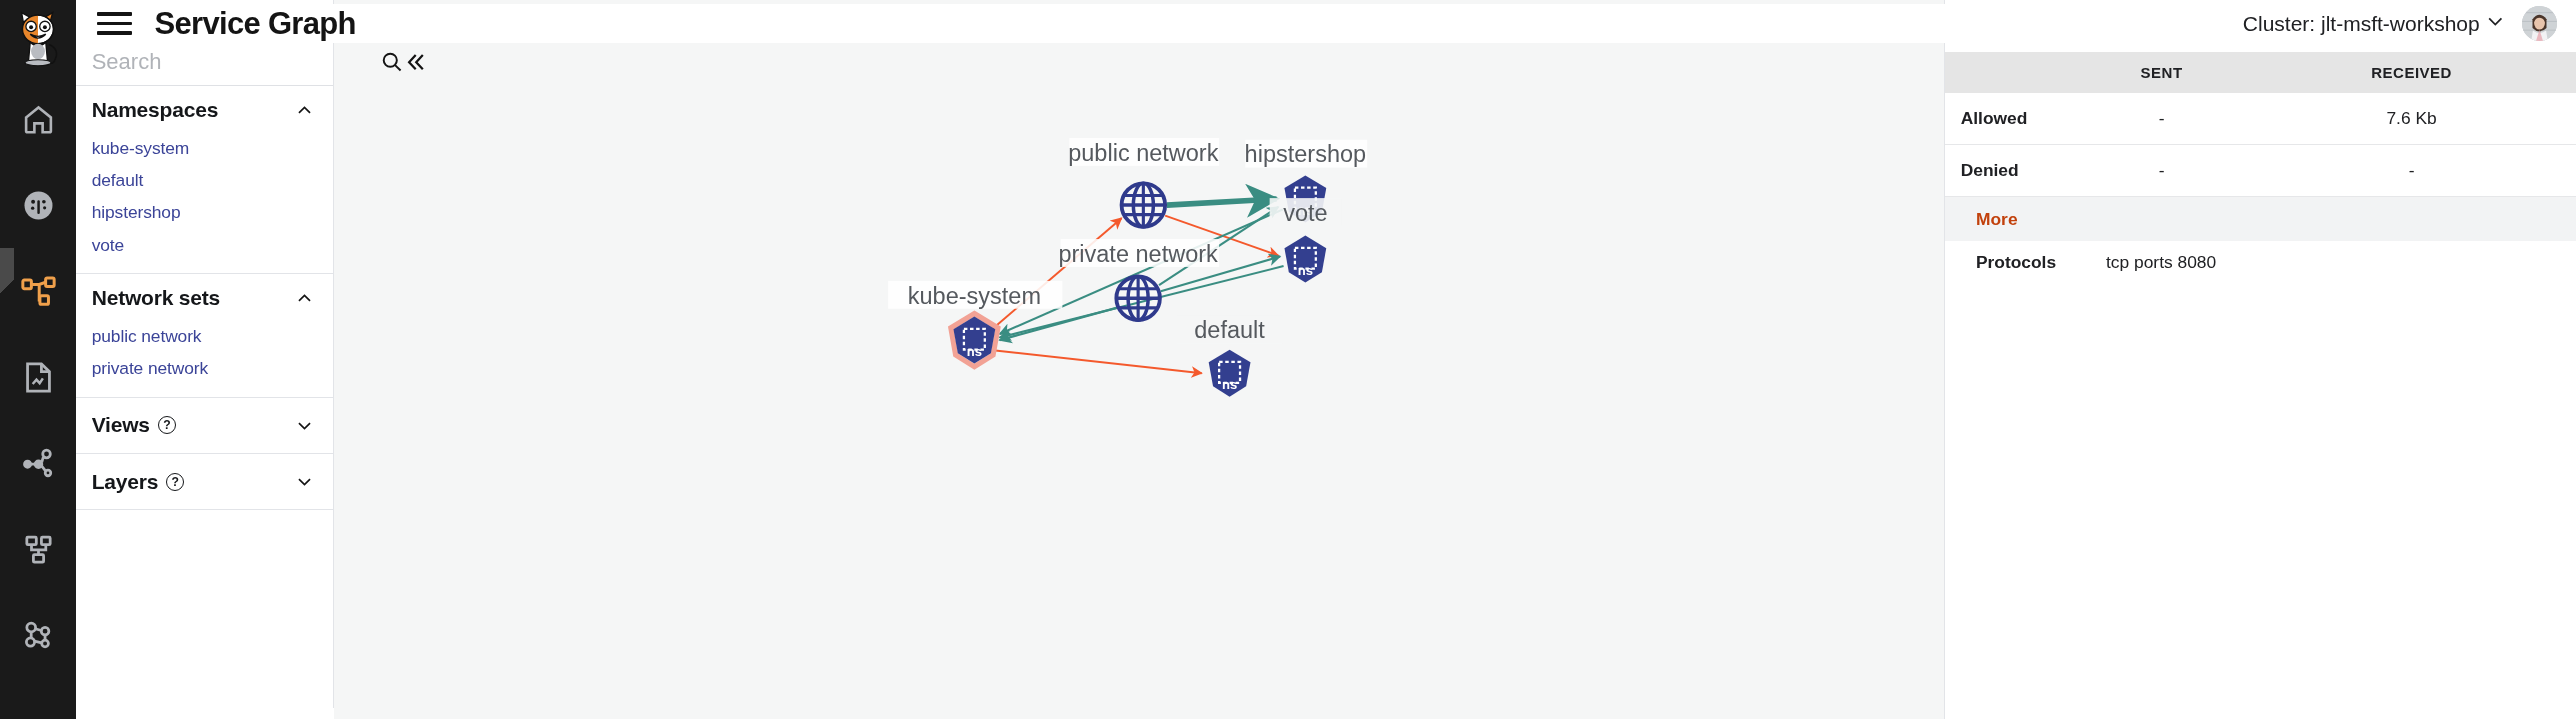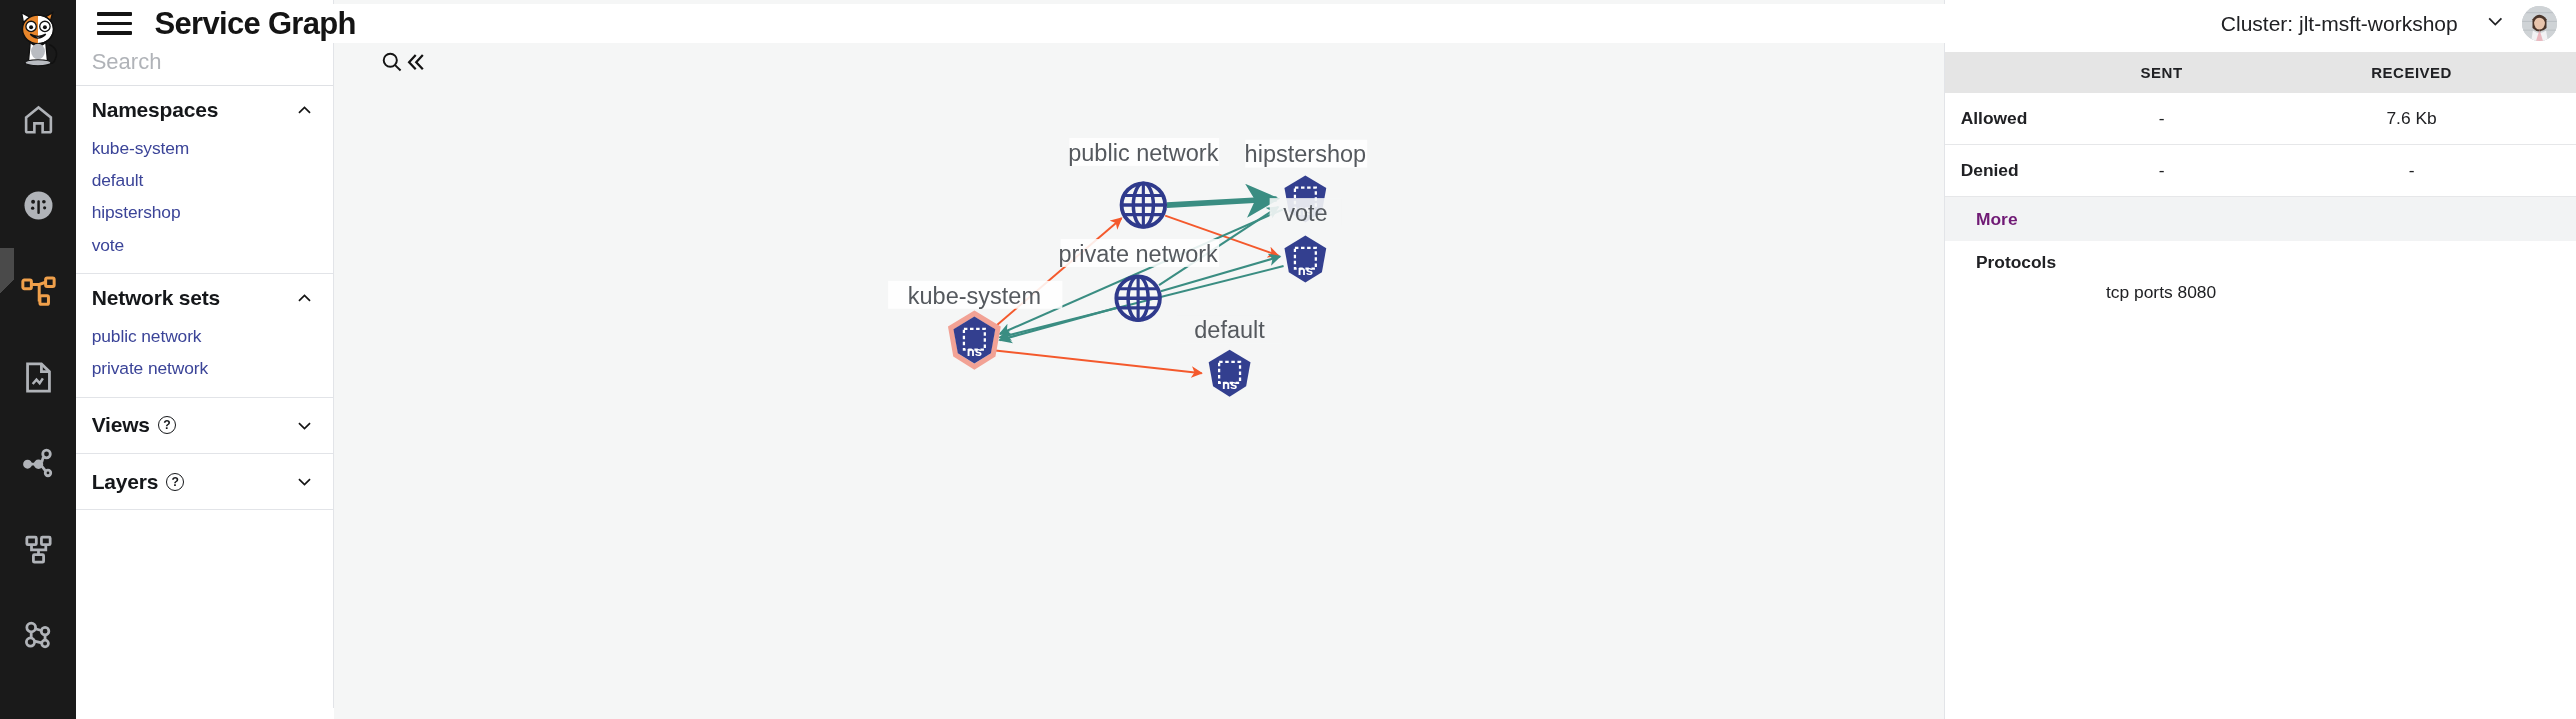--- a/index.html
+++ b/index.html
@@ -118,41 +118,41 @@
     color: #202124; letter-spacing: 0.5px; padding: 12.2px 0;
   }
   table.stats th.lbl { width: 131px; }
   table.stats td {
     font-size: 17.4px; color: #202124; padding: 15px 0;
     border-bottom: 1.7px solid #e6e7e9;
   }
   table.stats td.rowlbl { font-weight: bold; padding-left: 15.7px; width: 131px; }
   .more-bar {
     background: #f2f3f4; font-size: 17.4px; font-weight: bold;
-    color: #701a75; padding: 11.3px 0 11.3px 31px;
+    color: #c2410c; padding: 11.3px 0 11.3px 31px;
   }
   .kv { display: flex; padding: 11.3px 0 0 0; }
   .kv-key {
     width: 161px; text-align: center; padding-right: 19px;
     font-size: 17.4px; font-weight: bold; color: #202124;
   }
-  .kv-val { font-size: 17.4px; color: #202124; margin-top: 30px; }
+  .kv-val { font-size: 17.4px; color: #202124; }
   .kv-val div { padding-bottom: 10.5px; cursor: pointer; }
 
   
   .topbar {
     position: absolute; top: 4px; left: 76px; right: 0; height: 39px;
     background: #ffffff; display: flex; align-items: center;
     padding: 0 19px 0 21px; z-index: 6;
   }
   .burger { display: flex; flex-direction: column; gap: 6.1px; cursor: pointer; margin-right: 22.6px; }
   .burger span { display:block; width: 35px; height: 3.5px; background: #141414; border-radius: 0.9px; }
   .apptitle { font-size: 31px; font-weight: bold; color: #141414; letter-spacing: -0.7px; }
   .topright { margin-left: auto; display: flex; align-items: center; gap: 15.7px; }
-  .cluster-sel { font-size: 21px; color: #202124; cursor: pointer; display:flex; align-items:center; gap:26px; }
+  .cluster-sel { font-size: 21px; color: #202124; cursor: pointer; display:flex; align-items:center; gap:4px; }
   .avatar {
     width: 35px; height: 35px; border-radius: 50%; overflow: hidden;
     background: #c8ccd0; cursor: pointer; position: relative;
   }
 </style>
 </head>
 <body>
 
 <div class="app">
 

